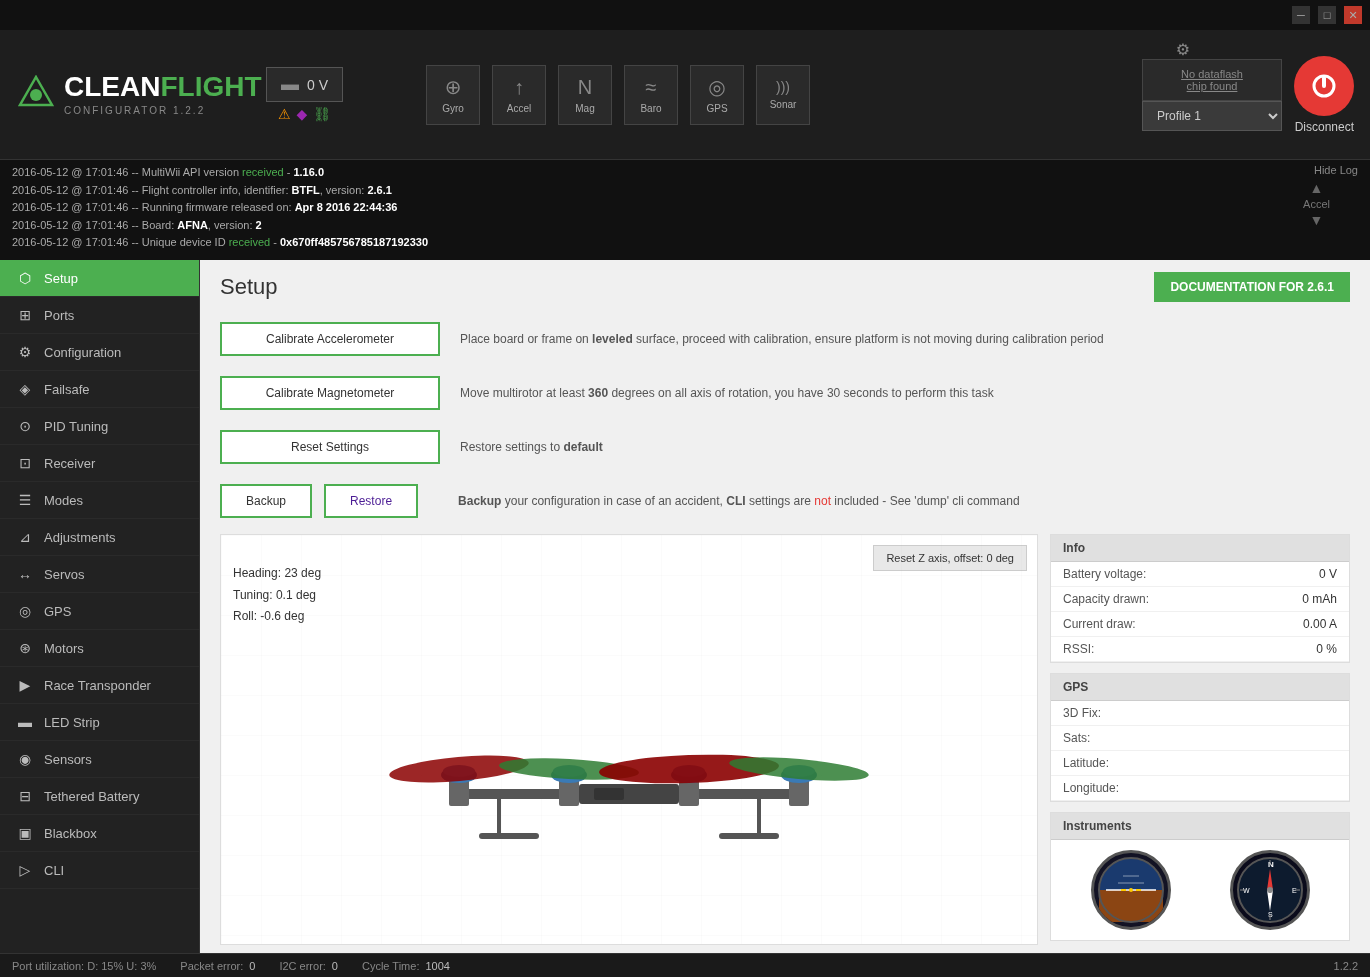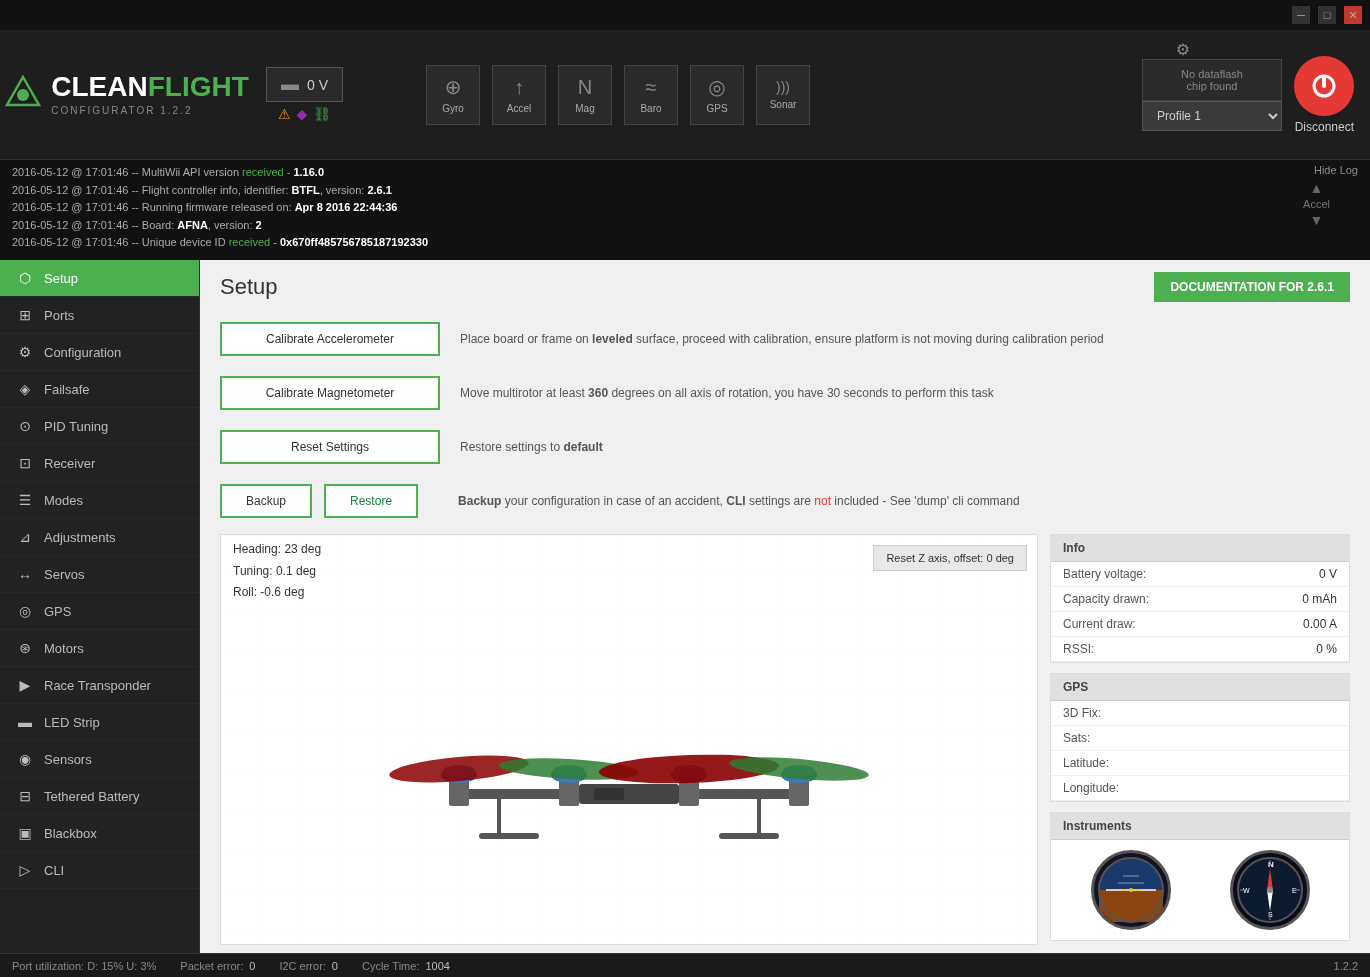--- a/index.html
+++ b/index.html
@@ -43,21 +43,21 @@
       height: 130px;
       display: flex;
       align-items: center;
       padding: 0 16px;
       border-bottom: 1px solid #333;
       position: relative;
     }
     .logo-area {
       display: flex;
       flex-direction: column;
-      align-items: center;
+      align-items: flex-start;
       width: 220px;
     }
     .logo-text {
       font-size: 28px;
       font-weight: bold;
       color: #fff;
       line-height: 1;
     }
     .logo-text span.clean { color: #fff; }
     .logo-text span.flight { color: #4caf50; }
@@ -138,20 +138,21 @@
       align-items: center;
       gap: 12px;
     }
     .no-dataflash {
       background: #2a2a2a;
       border: 1px solid #444;
       padding: 8px 14px;
       text-align: center;
       font-size: 11px;
       color: #888;
+      text-decoration: underline;
     }
     .profile-select {
       background: #3a3a3a;
       border: 1px solid #555;
       color: #ccc;
       padding: 6px 10px;
       font-size: 12px;
       width: 140px;
       cursor: pointer;
     }
@@ -324,21 +325,21 @@
       background: #fff;
       border: 2px solid #4caf50;
       color: #333;
       padding: 8px 24px;
       font-size: 12px;
       cursor: pointer;
     }
     .restore-btn {
       background: #fff;
       border: 2px solid #4caf50;
-      color: #15803d;
+      color: #4c1d95;
       padding: 8px 24px;
       font-size: 12px;
       cursor: pointer;
     }
 
     
     .view-area {
       display: flex;
       gap: 12px;
       padding: 8px 20px;
@@ -346,21 +347,21 @@
     }
     .drone-canvas {
       flex: 1;
       background: #fff;
       border: 1px solid #ddd;
       position: relative;
       min-height: 360px;
     }
     .drone-info {
       position: absolute;
-      top: 4px;
+      top: 28px;
       left: 12px;
       font-size: 12px;
       color: #333;
       line-height: 1.8;
     }
     .reset-z-btn {
       position: absolute;
       top: 10px;
       right: 10px;
       background: #e8e8e8;

